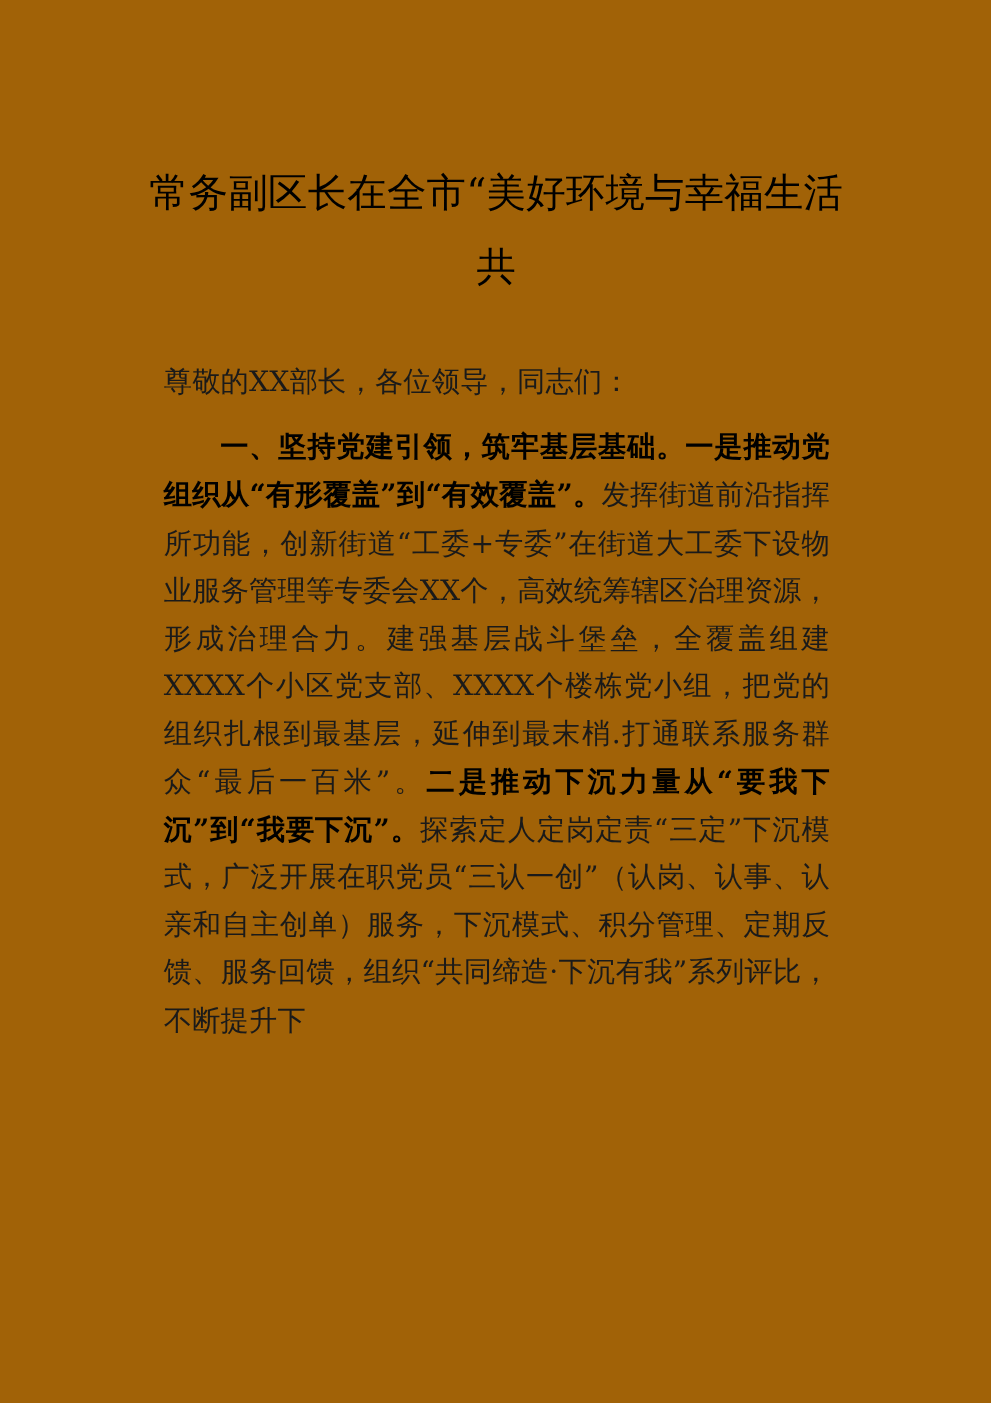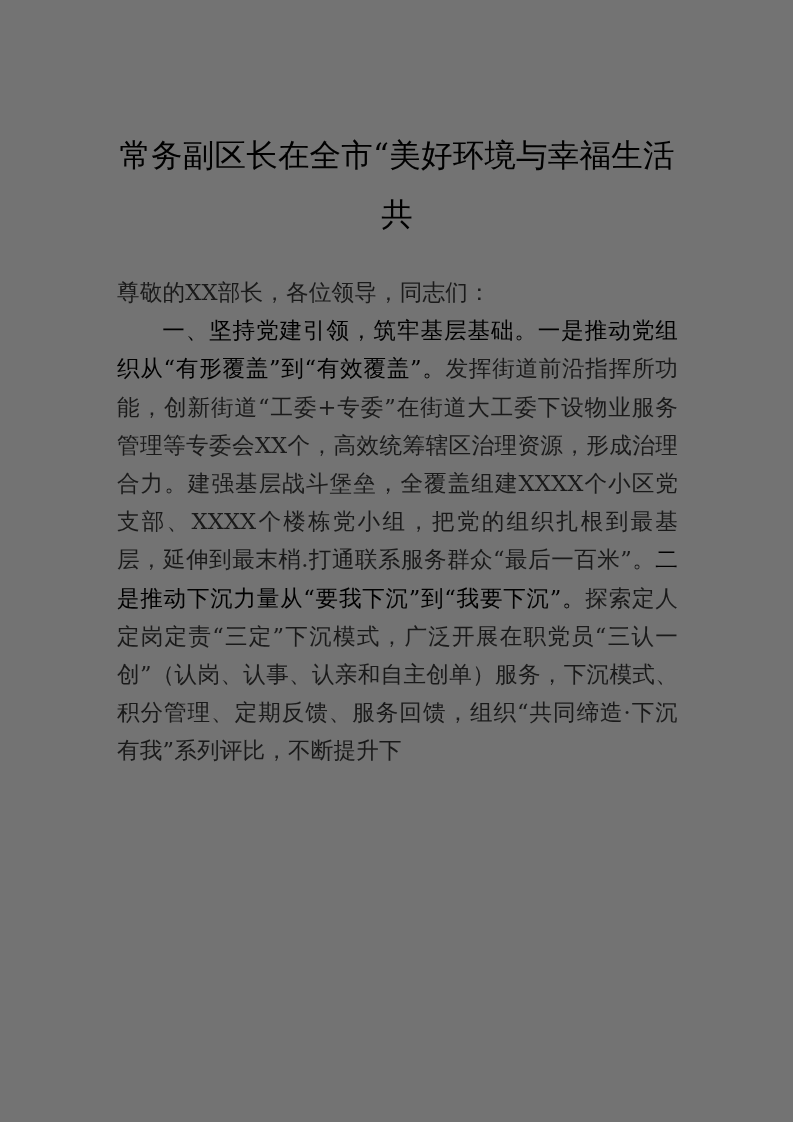--- a/index.html
+++ b/index.html
@@ -4,21 +4,21 @@
 <style>
   html, body {
     margin: 0;
     padding: 0;
     background: #ffffff;
   }
   .page {
     position: relative;
     width: 793px;
     height: 1122px;
-    background: #737373;
+    background: #a16207;
     overflow: hidden;
     font-family: "DejaVu Serif", "Liberation Serif", serif;
   }
 
   
   .doc-title {
     position: absolute;
     left: 117px;
     top: 126px;
     width: 560px;
@@ -39,30 +39,30 @@
     width: 561px;
     font-family: "DejaVu Serif", "Liberation Serif", serif;
     font-size: 22.6px;
     line-height: 38.2px;
     color: #1a1a1a;
     text-align: justify;
     text-justify: inter-character;
     letter-spacing: 0.15px;
   }
   .para {
-    margin: 0;
+    margin: 14px;
     text-align: justify;
     text-justify: inter-character;
     text-align-last: left;
   }
   .para.indent {
     text-indent: 2em;
   }
   .b {
-    font-weight: normal;
+    font-weight: bold;
     color: #000000;
   }
 </style>
 </head>
 <body>
 
 <div class="page">
 
   <div class="doc-title">
     <div>常务副区长在全市“美好环境与幸福生活共</div>

